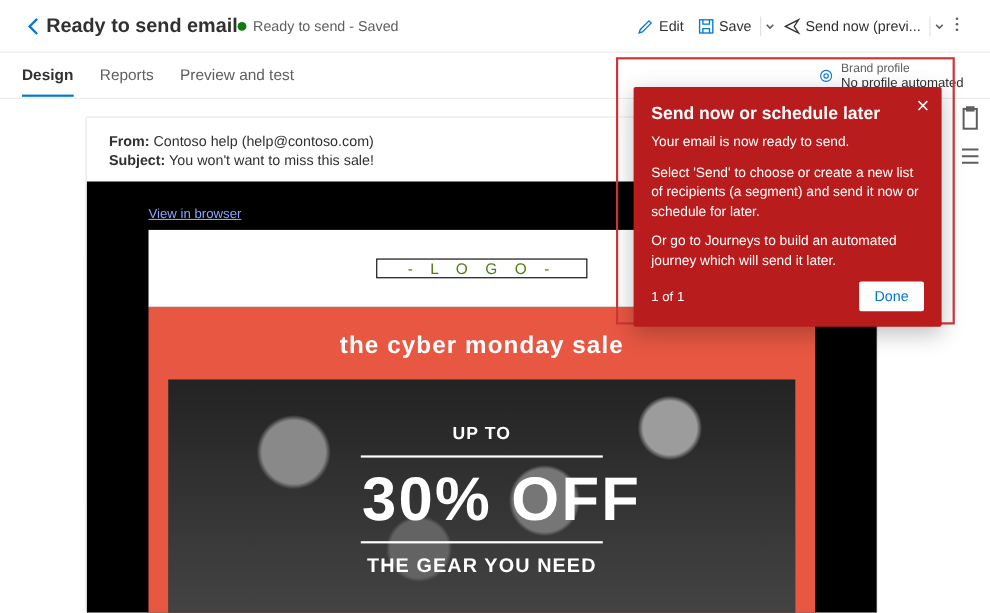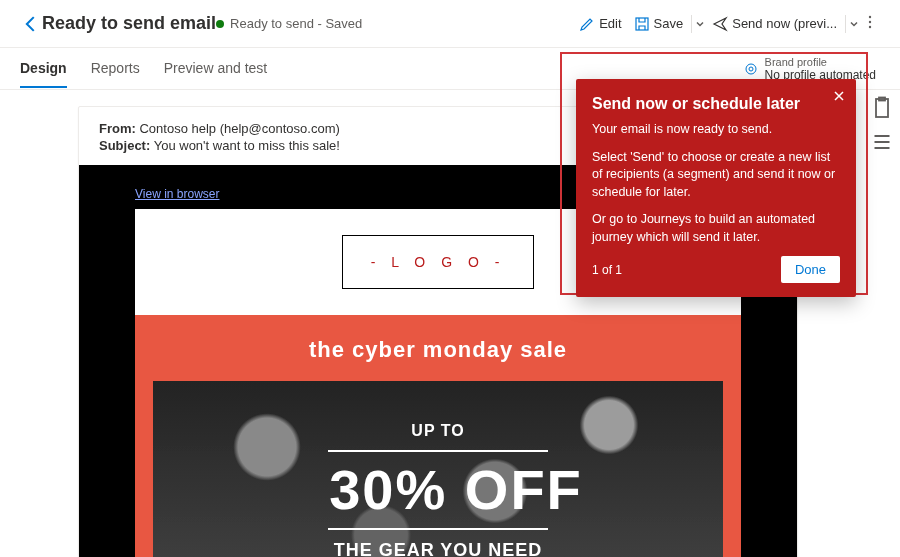--- a/index.html
+++ b/index.html
@@ -26,21 +26,21 @@
   .gear { width:16px;height:16px;color:#0078d4;}
 
   .canvas { padding:16px 24px 0 78px; height:calc(100% - 90px); overflow:hidden; position:relative;}
   .card { background:#fff; border:1px solid #edebe9; border-radius:2px; box-shadow:0 1px 2px rgba(0,0,0,0.05); width:720px;}
   .meta { padding:14px 20px 10px 20px; font-size:13px;}
   .meta-row { margin-bottom:2px;}
   .meta-label { font-weight:600;}
   .preview { background:#000; padding:20px 56px 0 56px;}
   .view-link { color:#8aa4ff; font-size:12px; text-decoration:underline; cursor:pointer; display:inline-block; margin-bottom:8px;}
   .logo-band { background:#fff; display:flex;justify-content:center;align-items:center; padding:26px 0;}
-  .logo-box { border:1px solid #000; padding:18px 28px; letter-spacing:6px; font-size:14px; color:#b91c1c;}
+  .logo-box { border:1px solid #000; padding:0 28px; letter-spacing:6px; font-size:14px; color:#4d7c0f;}
   .hero-band { background:#e85742; padding:22px 18px 18px 18px;}
   .hero-title { text-align:center; color:#fff; font-weight:700; font-size:22px; letter-spacing:1px; margin-bottom:18px;}
   .hero-img { position:relative; height:220px; background: #3a3a3a; overflow:hidden;}
   .hero-img::before { content:""; position:absolute; inset:0; background:
     radial-gradient(circle at 20% 30%, #888 0 6%, transparent 7%),
     radial-gradient(circle at 60% 50%, #777 0 8%, transparent 9%),
     radial-gradient(circle at 80% 20%, #999 0 5%, transparent 6%),
     radial-gradient(circle at 40% 70%, #666 0 7%, transparent 8%),
     linear-gradient(#2b2b2b,#4a4a4a); filter:contrast(1.1);}
   .hero-copy { position:absolute; inset:0; display:flex;flex-direction:column;align-items:center;justify-content:center;color:#fff;}

